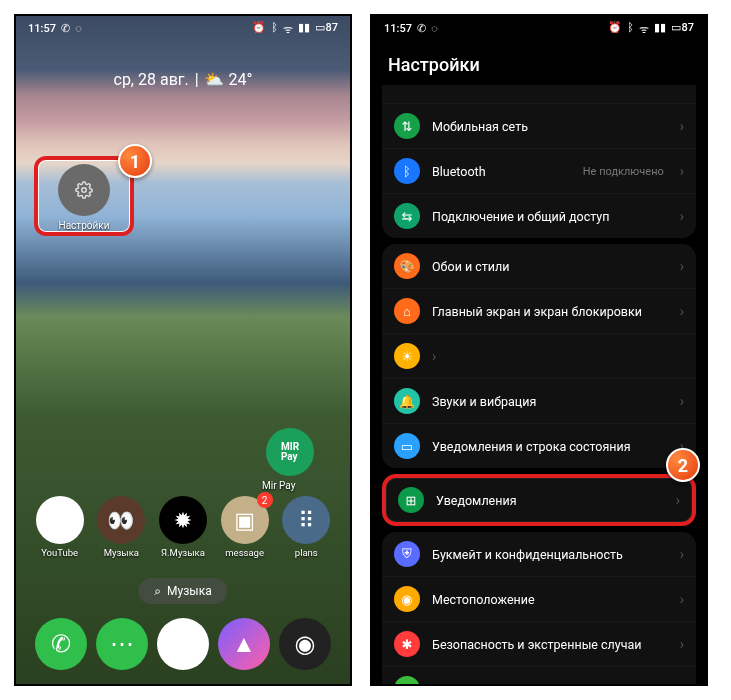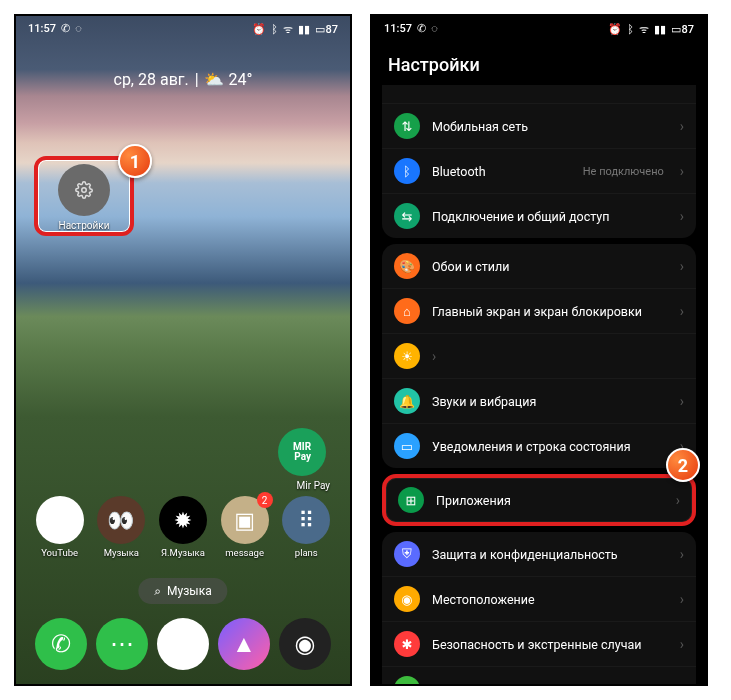--- a/index.html
+++ b/index.html
@@ -33,21 +33,21 @@
        #5a7a4a 50%,
        #3d5a32 60%,
        #2a4020 100%);
     position: relative;
     color: #fff;
   }
   .statusbar {
     display: flex; justify-content: space-between; align-items: center;
     height: 24px; padding: 2px 12px; font-size: 11px; font-weight: 500;
   }
-  .statusbar .left, .statusbar .right { display:flex; gap:5px; align-items:flex-end;}
+  .statusbar .left, .statusbar .right { display:flex; gap:5px; align-items:flex-start;}
   .statusbar.dark { color:#fff; }
   .weather {
     text-align:center; margin-top: 30px; font-size: 16px; color:#fff;
     display:flex; justify-content:center; gap:6px; align-items:flex-start;
   }
   .weather .temp::before{ content:"⛅ "; }
   .settings-app {
     position:absolute; top:148px; left:28px;
     width:80px; text-align:center;
   }
@@ -65,21 +65,21 @@
   }
   .badge {
     position:absolute; width:34px; height:34px; border-radius:50%;
     background: radial-gradient(circle at 30% 30%, #ff8a3d, #e63a0f);
     border:2px solid #fff; color:#fff; font-weight:bold; font-size:18px;
     display:flex; align-items:center; justify-content:center;
     box-shadow:0 2px 4px rgba(0,0,0,.4);
   }
   .badge.b1 { top:128px; left:102px;}
   .mirpay {
-    position:absolute; right:20px; top:412px; text-align:right; width:56px;
+    position:absolute; right:32px; top:412px; text-align:left; width:56px;
   }
   .mirpay .ic { width:48px; height:48px; border-radius:50%; background:#1aa05a; margin:0 auto;
     display:flex; align-items:center; justify-content:center; font-size:10px; font-weight:bold; color:#fff; line-height:1;}
   .mirpay .label{ font-size:10px; margin-top:4px; text-shadow:0 1px 2px #000;}
   .app-row {
     position:absolute; bottom:126px; left:0; right:0;
     display:flex; justify-content:space-evenly; padding:0 10px;
   }
   .app { width:56px; text-align:center; }
   .app .ic { width:48px; height:48px; border-radius:50%; margin:0 auto;
@@ -300,29 +300,29 @@
         <div class="ic bg-sky">▭</div>
         <div class="txt">Уведомления и строка состояния</div>
         <div class="chev">›</div>
       </div>
     </div>
 
     <div class="hl2">
       <div class="badge b2">2</div>
       <div class="row">
         <div class="ic bg-dgreen">⊞</div>
-        <div class="txt">Приложения</div>
+        <div class="txt">Уведомления</div>
         <div class="chev">›</div>
       </div>
     </div>
 
     <div class="section">
       <div class="row">
         <div class="ic bg-purple">⛨</div>
-        <div class="txt">Защита и конфиденциальность</div>
+        <div class="txt">Букмейт и конфиденциальность</div>
         <div class="chev">›</div>
       </div>
       <div class="row">
         <div class="ic bg-gold">◉</div>
         <div class="txt">Местоположение</div>
         <div class="chev">›</div>
       </div>
       <div class="row">
         <div class="ic bg-red">✱</div>
         <div class="txt">Безопасность и экстренные случаи</div>

